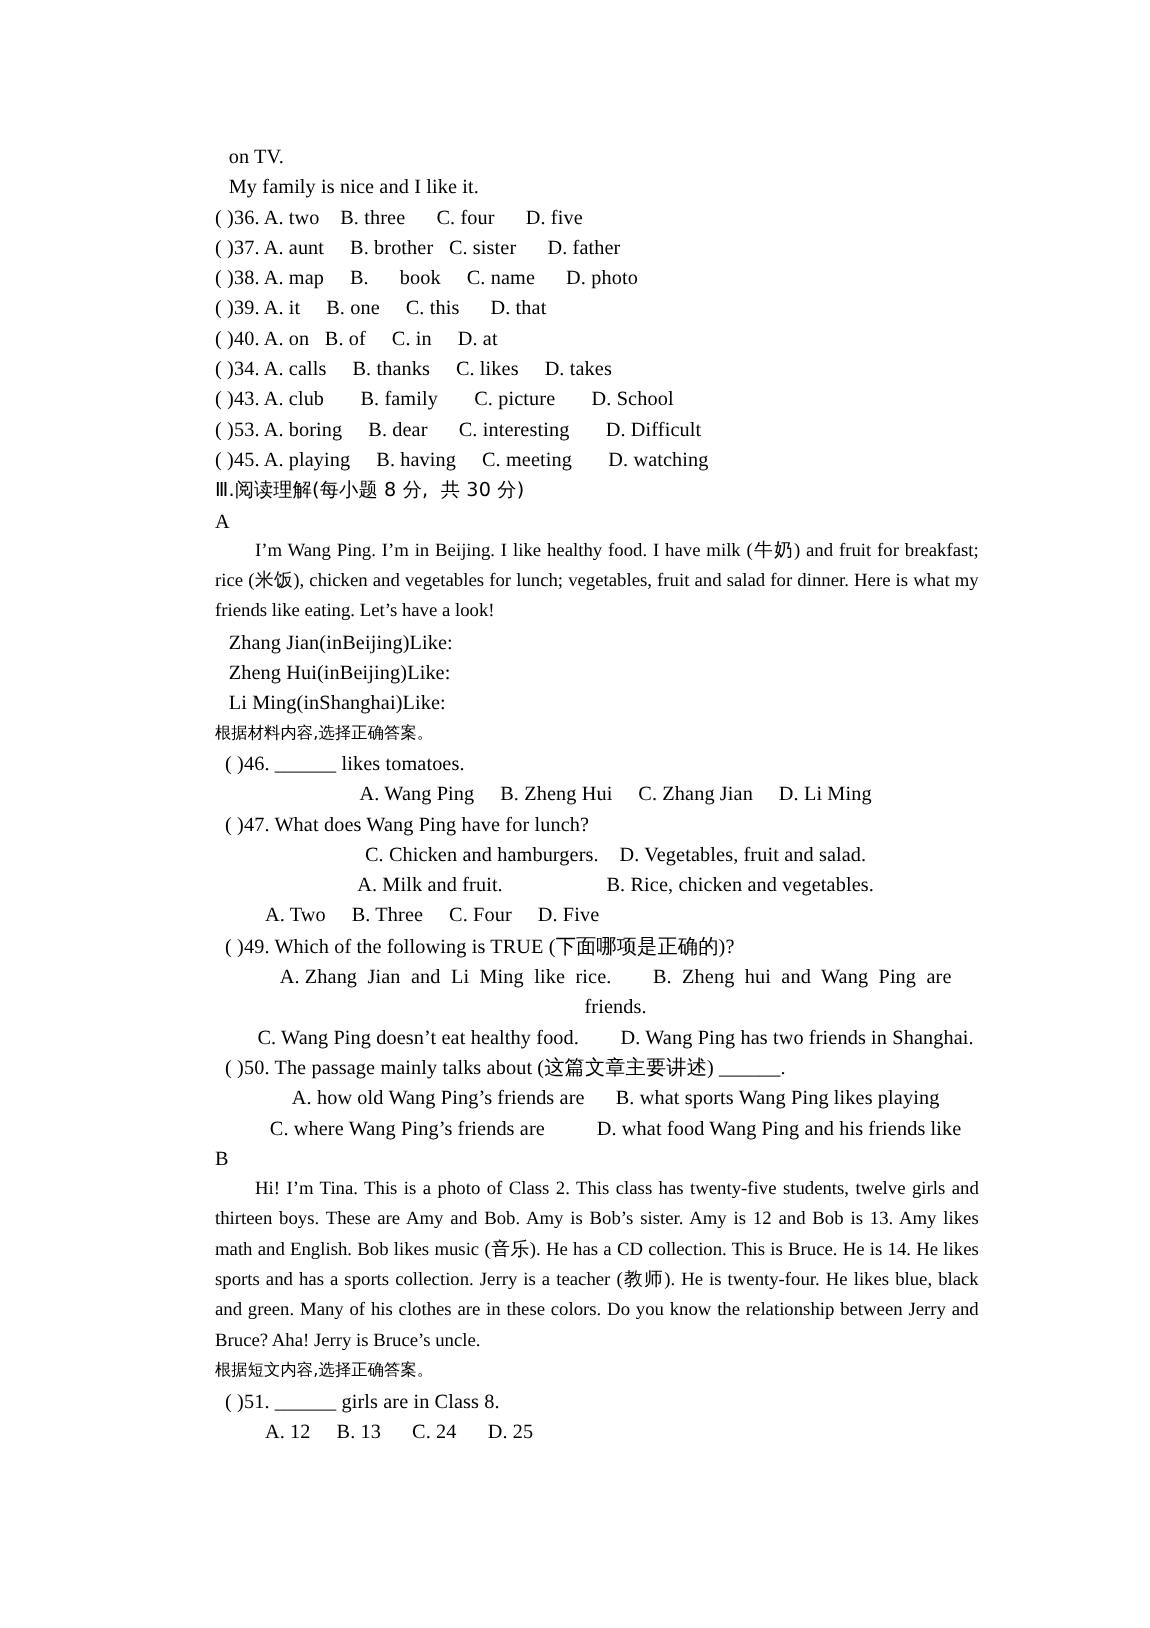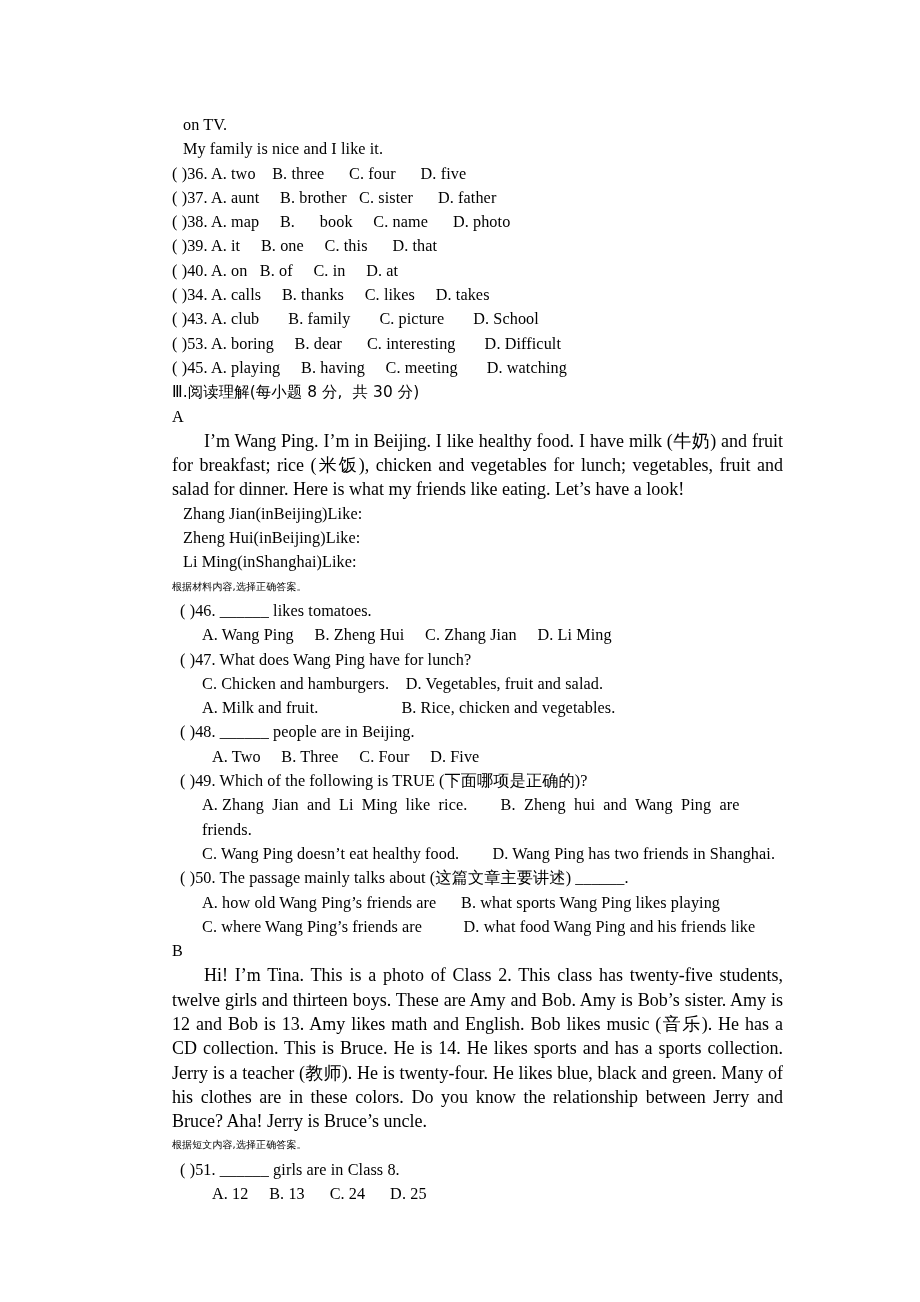--- a/index.html
+++ b/index.html
@@ -30,32 +30,32 @@
     width: 611px;
   }
   .ln {
     font-size: 16.2px;
     line-height: 24.3px;
     white-space: pre-wrap;
     letter-spacing: 0.1px;
   }
   .ln.ind1 { padding-left: 11px; }
   .ln.ind-q { padding-left: 8px; }
-  .ln.ind-opt { padding-left: 30px; }
+  .ln.ind-opt { padding-left: 30px; text-align: center; }
   .ln.ind-opt2 { padding-left: 40px; }
   .ln.cn {
     font-family: "DejaVu Sans", "Liberation Sans", sans-serif;
-    font-size: 10px;
+    font-size: 13px;
   }
   .ln.cn-head {
     font-family: "DejaVu Sans", "Liberation Sans", sans-serif;
     font-size: 15.4px;
   }
   .para {
-    font-size: 18px;
+    font-size: 15px;
     line-height: 24.3px;
     text-align: justify;
     text-justify: inter-word;
     text-indent: 32px;
     margin: 0;
   }
   .sec-letter {
     font-size: 16.2px;
     line-height: 24.3px;
   }
@@ -89,21 +89,20 @@
     <div class="ln ind1">Li Ming(inShanghai)Like:</div>
     <div class="ln cn">根据材料内容,选择正确答案。</div>
 
     <div class="ln ind-q">( )46. ______ likes tomatoes.</div>
     <div class="ln ind-opt">A. Wang Ping     B. Zheng Hui     C. Zhang Jian     D. Li Ming</div>
 
     <div class="ln ind-q">( )47. What does Wang Ping have for lunch?</div>
     <div class="ln ind-opt">C. Chicken and hamburgers.    D. Vegetables, fruit and salad.</div>
     <div class="ln ind-opt">A. Milk and fruit.                    B. Rice, chicken and vegetables.</div>
 
-    <div class="ln ind-q">( )48. ______ people are in Beijing.</div>
     <div class="ln ind-opt2">A. Two     B. Three     C. Four     D. Five</div>
 
     <div class="ln ind-q">( )49. Which of the following is TRUE (下面哪项是正确的)?</div>
     <div class="ln ind-opt">A. Zhang  Jian  and  Li  Ming  like  rice.        B.  Zheng  hui  and  Wang  Ping  are  friends.</div>
     <div class="ln ind-opt">C. Wang Ping doesn’t eat healthy food.        D. Wang Ping has two friends in Shanghai.</div>
 
     <div class="ln ind-q">( )50. The passage mainly talks about (这篇文章主要讲述) ______.</div>
     <div class="ln ind-opt">A. how old Wang Ping’s friends are      B. what sports Wang Ping likes playing</div>
     <div class="ln ind-opt">C. where Wang Ping’s friends are          D. what food Wang Ping and his friends like</div>
 

